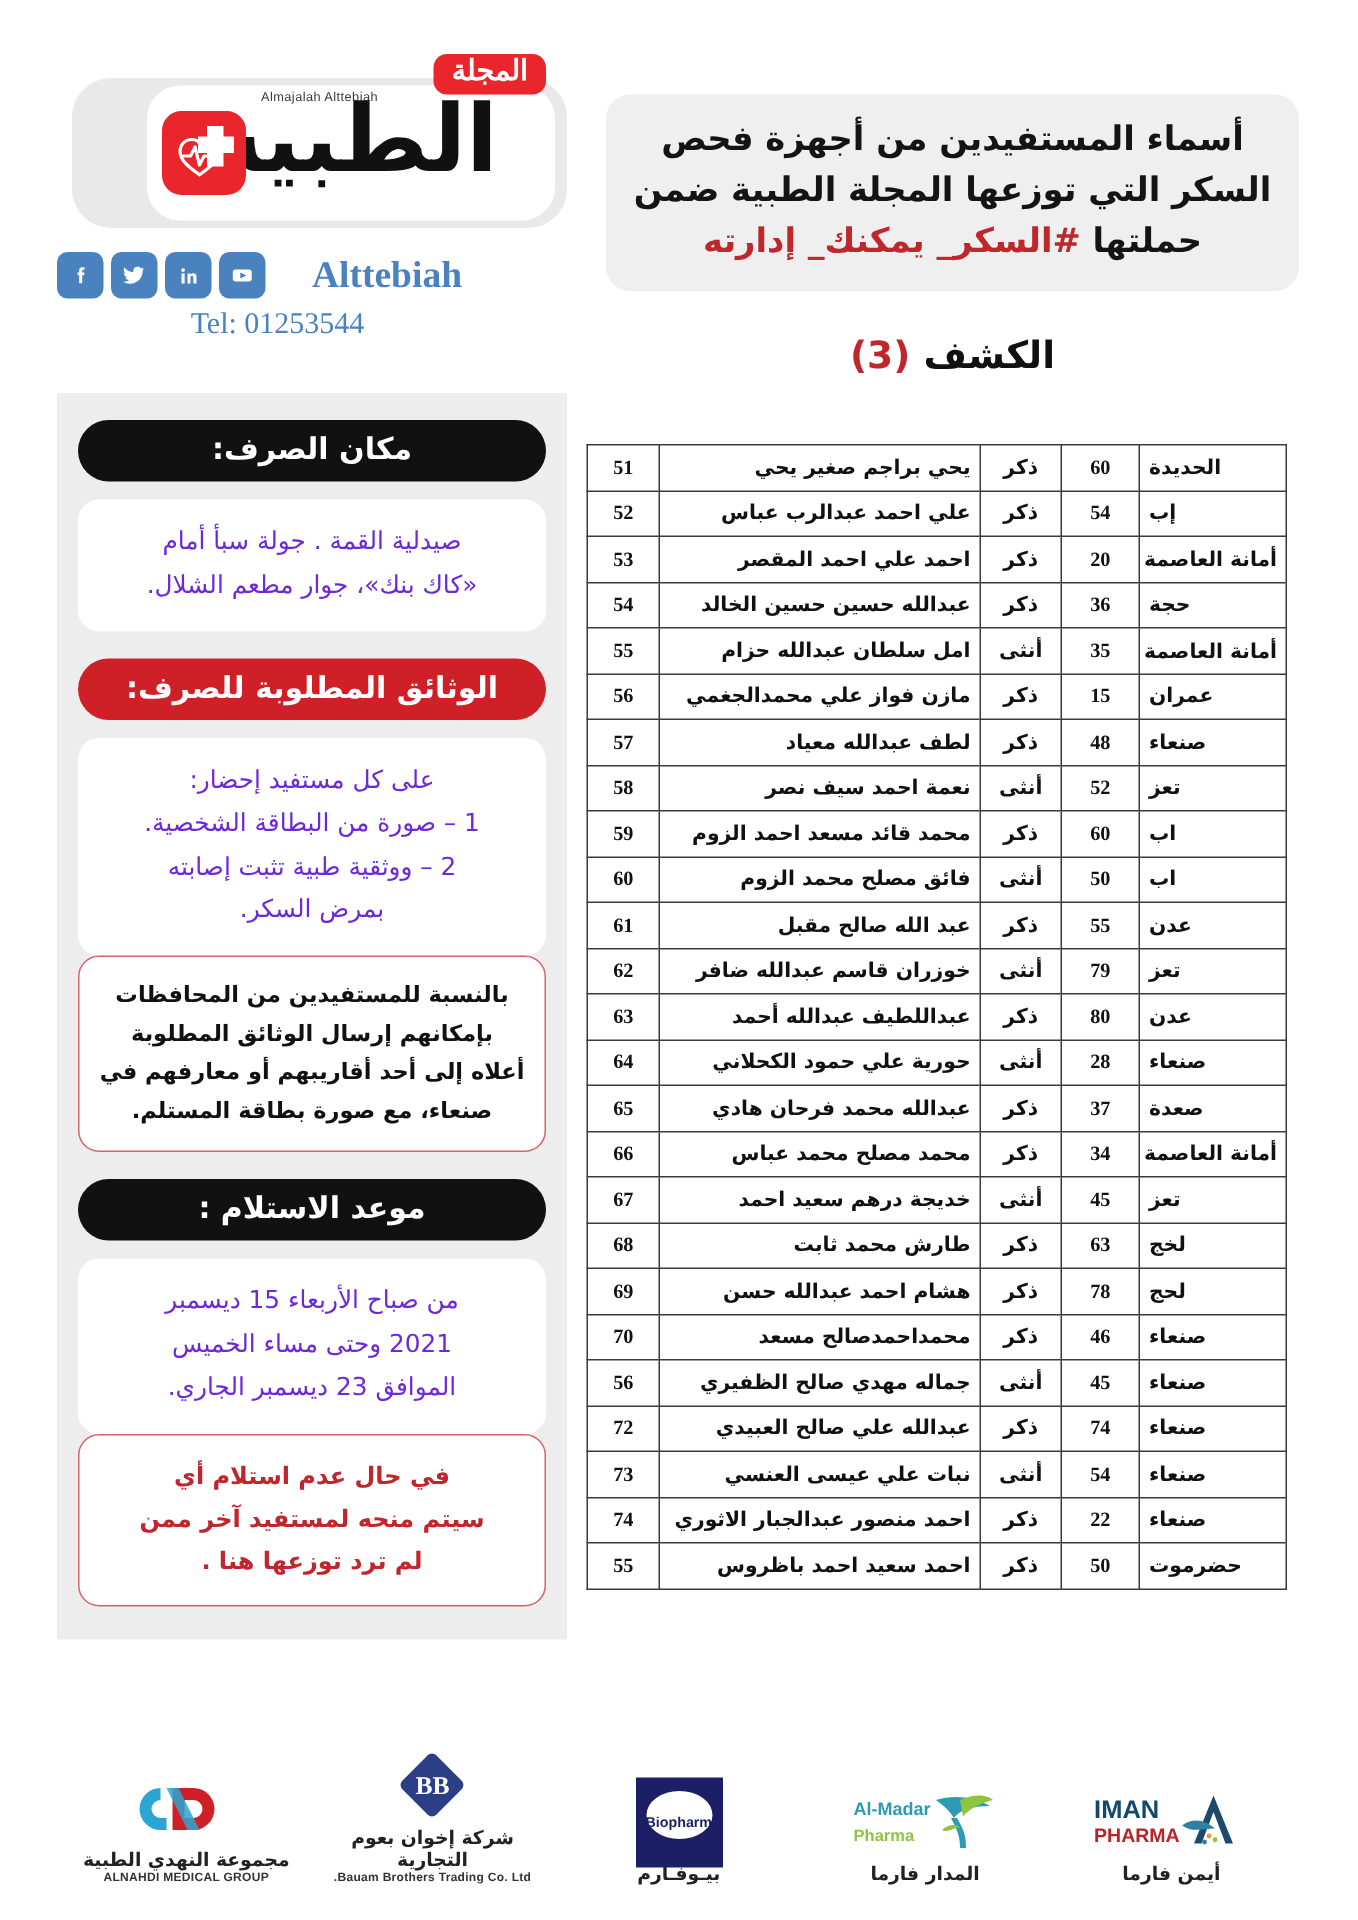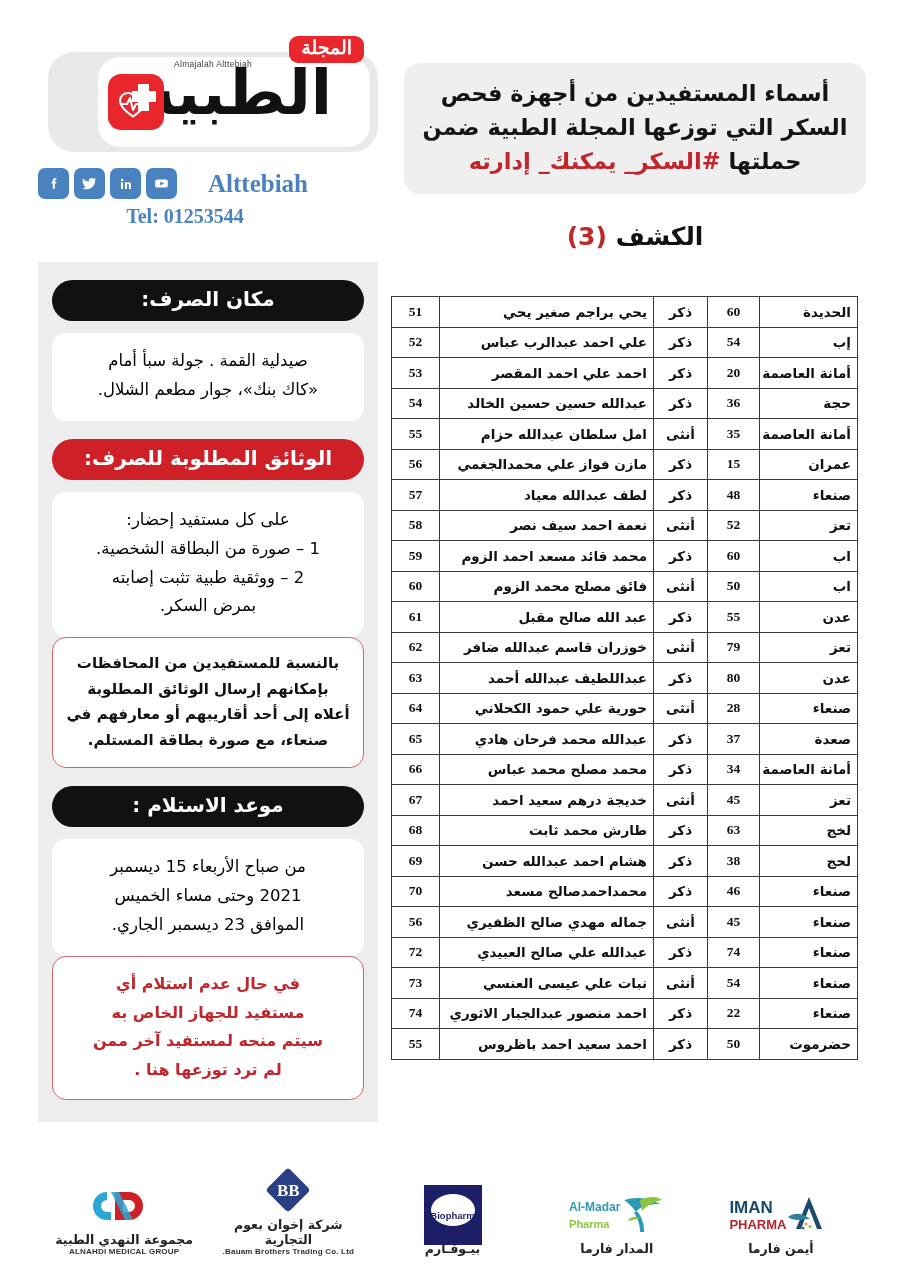--- a/index.html
+++ b/index.html
@@ -121,21 +121,21 @@
     font-weight: bold;
     color: #4a82bf;
     font-family: "Liberation Serif", serif;
   }
 
   .tel-line {
     direction: ltr;
     text-align: center;
     margin-top: 6px;
     font-size: 20px;
-    font-weight: bold;
+    font-weight: normal;
     color: #4a82bf;
     font-family: "Liberation Serif", serif;
     padding-right: 46px;
   }
 
   
   .info-panel {
     position: absolute;
     left: 38px;
     top: 262px;
@@ -157,21 +157,21 @@
   .sec-head.dark { background: #111111; }
   .sec-head.red  { background: #cf2027; }
 
   .sec-body {
     background: #ffffff;
     border-radius: 14px;
     margin-top: 12px;
     padding: 14px 14px 16px;
     font-size: 16.5px;
     line-height: 1.75;
-    color: #000000;
+    color: #6d28d9;
     text-align: center;
     font-family: "DejaVu Sans", sans-serif;
   }
   .sec-body p { margin: 0; }
 
   .callout {
     margin-top: 0;
     background: #ffffff;
     border: 1.6px solid #d4656a;
     border-radius: 14px;
@@ -266,21 +266,21 @@
     text-align: center;
   }
   td.c-age {
     width: 52px;
     text-align: center;
     font-family: "Liberation Serif", serif;
     font-size: 15px;
   }
   td.c-gov {
     width: 98px;
-    text-align: right;
+    text-align: left;
     font-size: 12.5px;
   }
 
   
   .footer-logos {
     position: absolute;
     left: 0;
     top: 1168px;
     width: 905px;
     display: flex;
@@ -434,21 +434,20 @@
 
     <div class="sec-head dark">موعد الاستلام :</div>
     <div class="sec-body">
       <p>من صباح الأربعاء 15 ديسمبر</p>
       <p>2021 وحتى مساء الخميس</p>
       <p>الموافق 23 ديسمبر الجاري.</p>
     </div>
 
     <div class="callout red-text">
       <p>في حال عدم استلام أي</p>
-      <p>مستفيد للجهاز الخاص به</p>
       <p>سيتم منحه لمستفيد آخر ممن</p>
       <p>لم ترد توزعها هنا .</p>
     </div>
   </div>
 
   <div class="headline-card">
     <div class="headline-text">
       <div>أسماء المستفيدين من أجهزة فحص</div>
       <div>السكر التي توزعها المجلة الطبية ضمن</div>
       <div>
@@ -585,21 +584,21 @@
           </tr>
           <tr>
             <td class="c-gov">لخج</td>
             <td class="c-age">63</td>
             <td class="c-gender">ذكر</td>
             <td class="c-name">طارش محمد ثابت</td>
             <td class="c-idx">68</td>
           </tr>
           <tr>
             <td class="c-gov">لحج</td>
-            <td class="c-age">38</td>
+            <td class="c-age">78</td>
             <td class="c-gender">ذكر</td>
             <td class="c-name">هشام احمد عبدالله حسن</td>
             <td class="c-idx">69</td>
           </tr>
           <tr>
             <td class="c-gov">صنعاء</td>
             <td class="c-age">46</td>
             <td class="c-gender">ذكر</td>
             <td class="c-name">محمداحمدصالح مسعد</td>
             <td class="c-idx">70</td>

